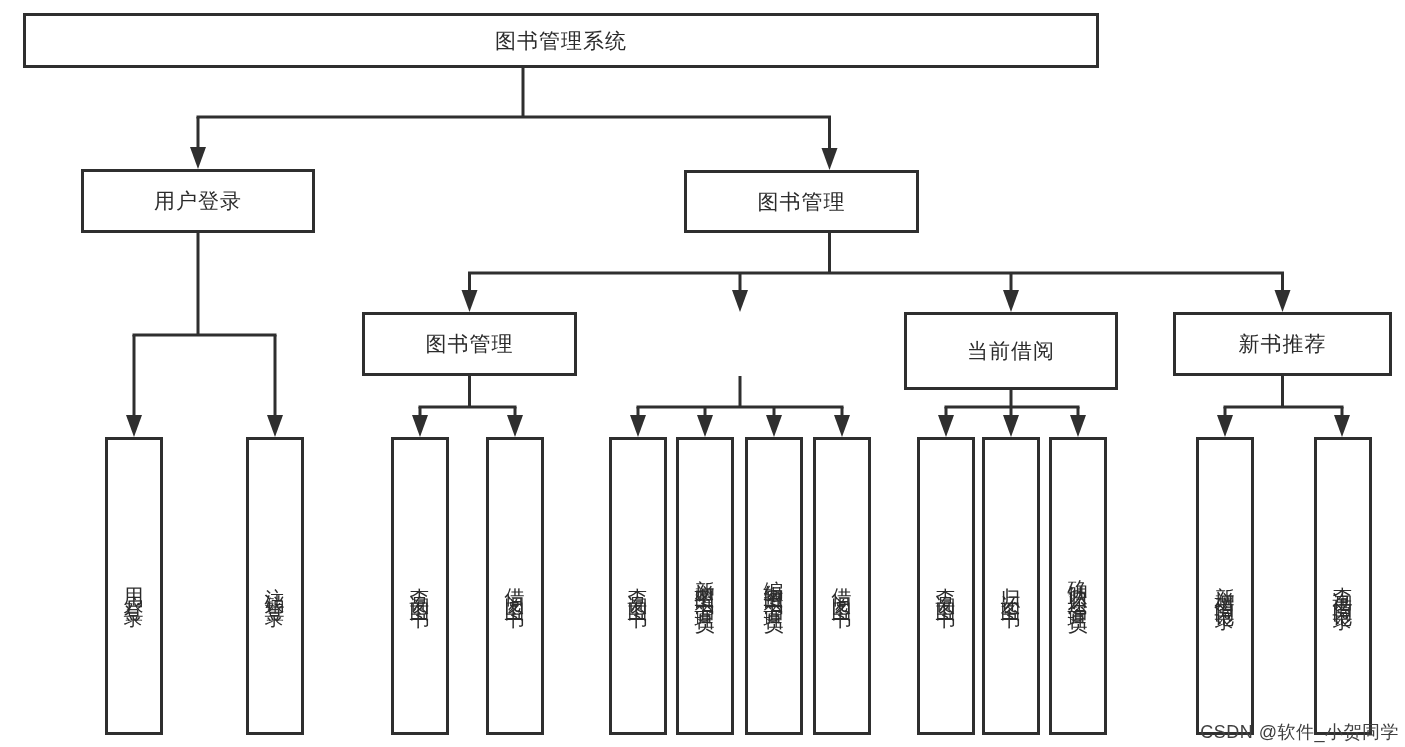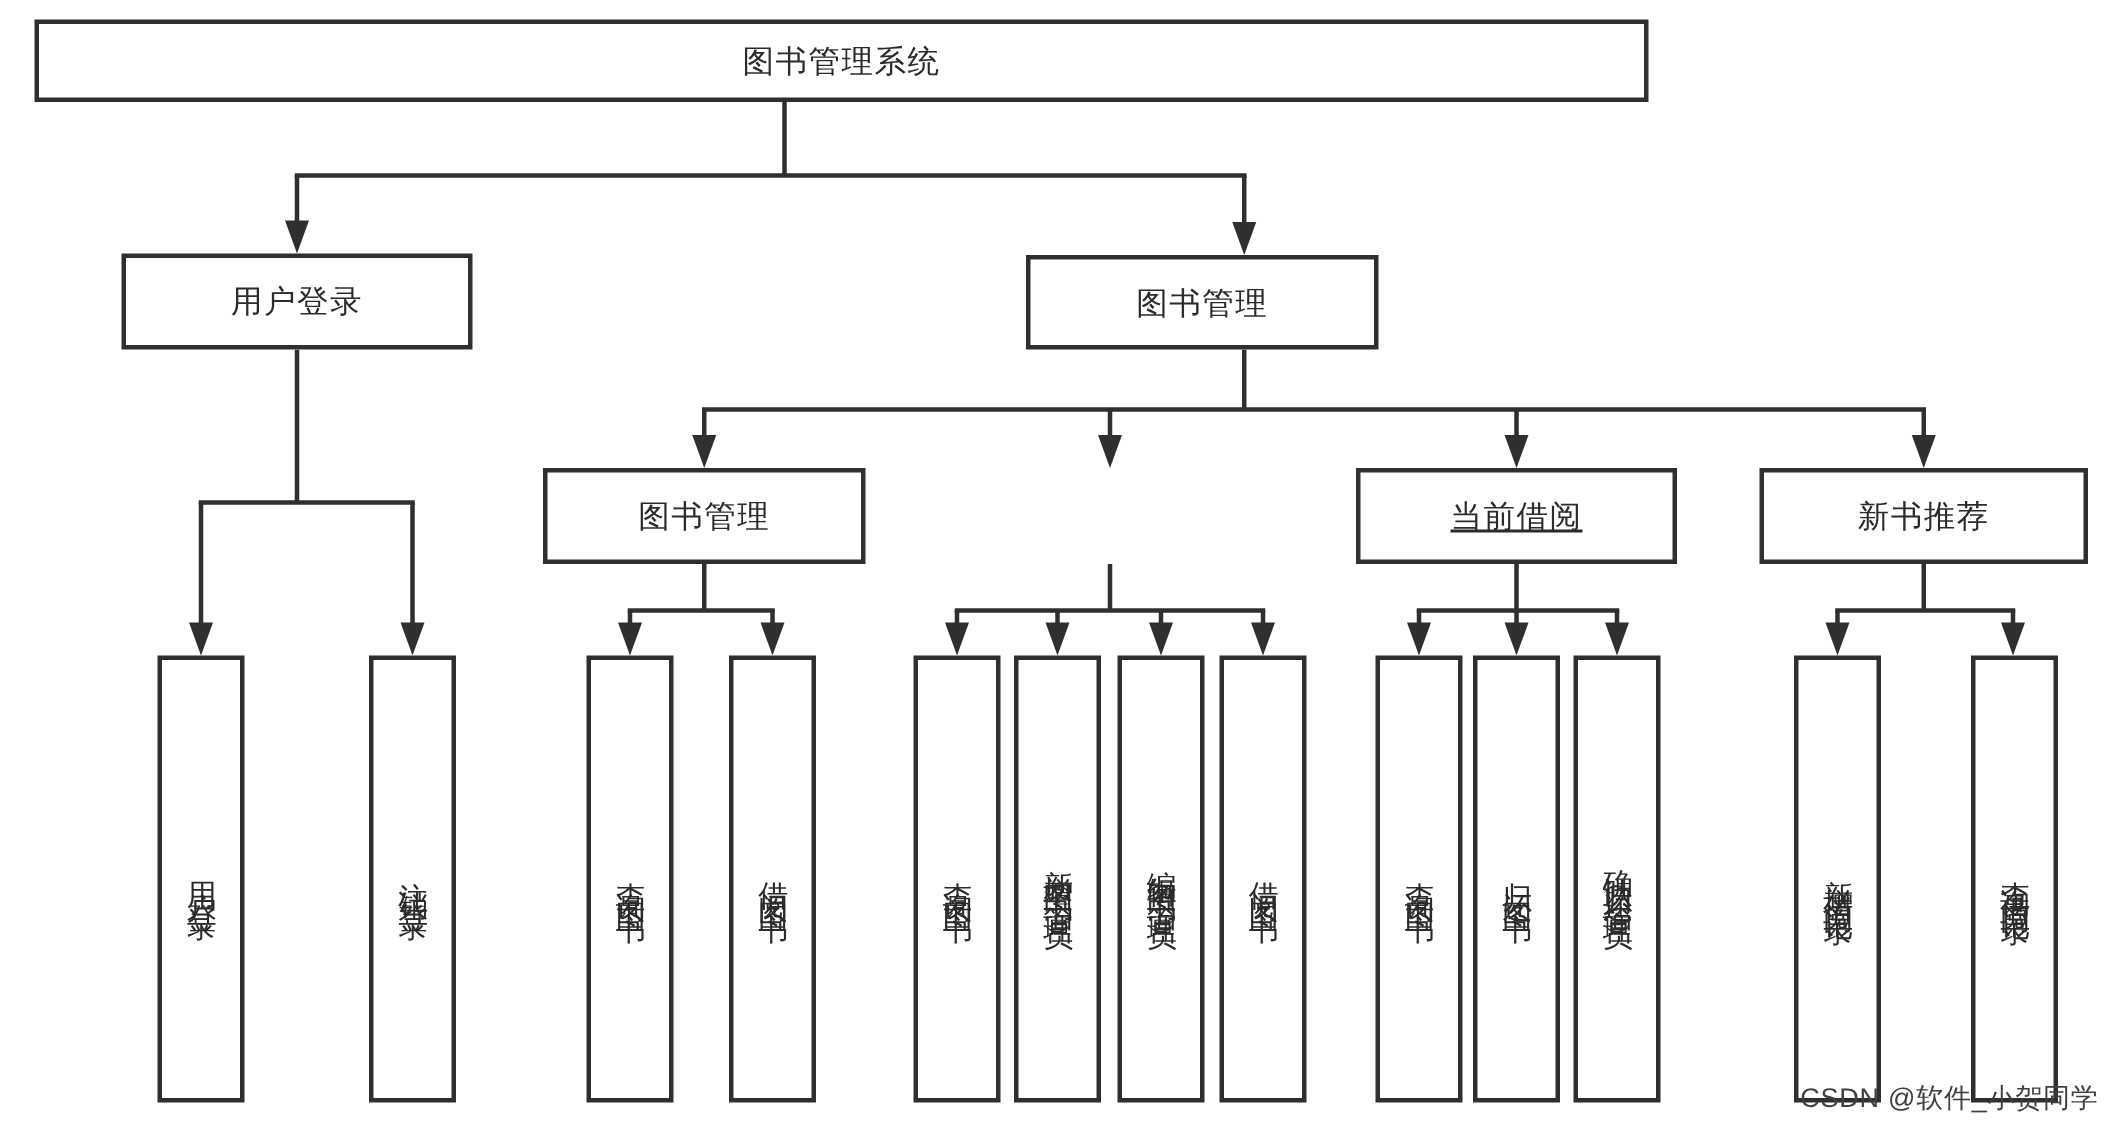--- a/index.html
+++ b/index.html
@@ -126,21 +126,21 @@
     </div>
     <div class="node horizontal" style="left: 81px; top: 169px; width: 234px; height: 64px;">
       <span class="label">用户登录</span>
     </div>
     <div class="node horizontal" style="left: 684px; top: 170px; width: 235px; height: 63px;">
       <span class="label">图书管理</span>
     </div>
     <div class="node horizontal" style="left: 362px; top: 312px; width: 215px; height: 64px;">
       <span class="label">图书管理</span>
     </div>
-    <div class="node horizontal" style="left: 904px; top: 312px; width: 214px; height: 64px; text-decoration: underline;">
+    <div class="node horizontal" style="left: 904px; top: 312px; width: 214px; height: 78px;">
       <span class="label">当前借阅</span>
     </div>
     <div class="node horizontal" style="left: 1173px; top: 312px; width: 219px; height: 64px;">
       <span class="label">新书推荐</span>
     </div>
     <div class="node vertical" style="left: 105px; top: 437px; width: 58px; height: 298px;">
       <span class="label">用户登录</span>
     </div>
     <div class="node vertical" style="left: 246px; top: 437px; width: 58px; height: 298px;">
       <span class="label">注销登录</span>

